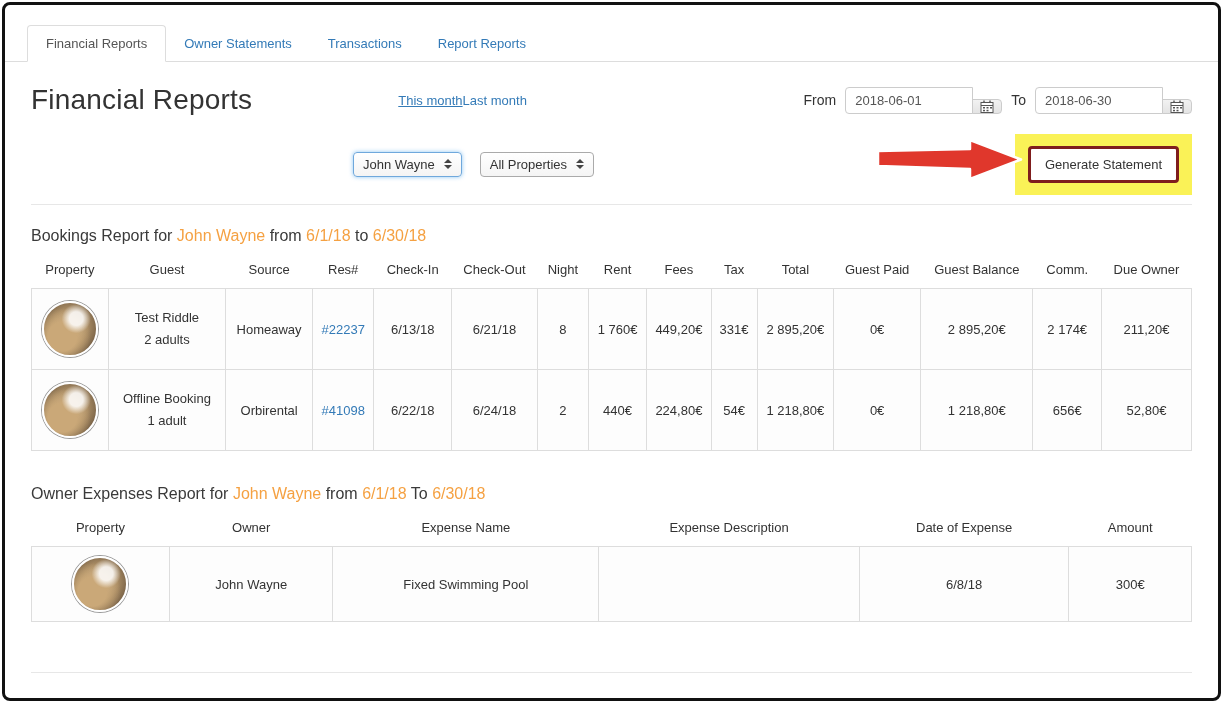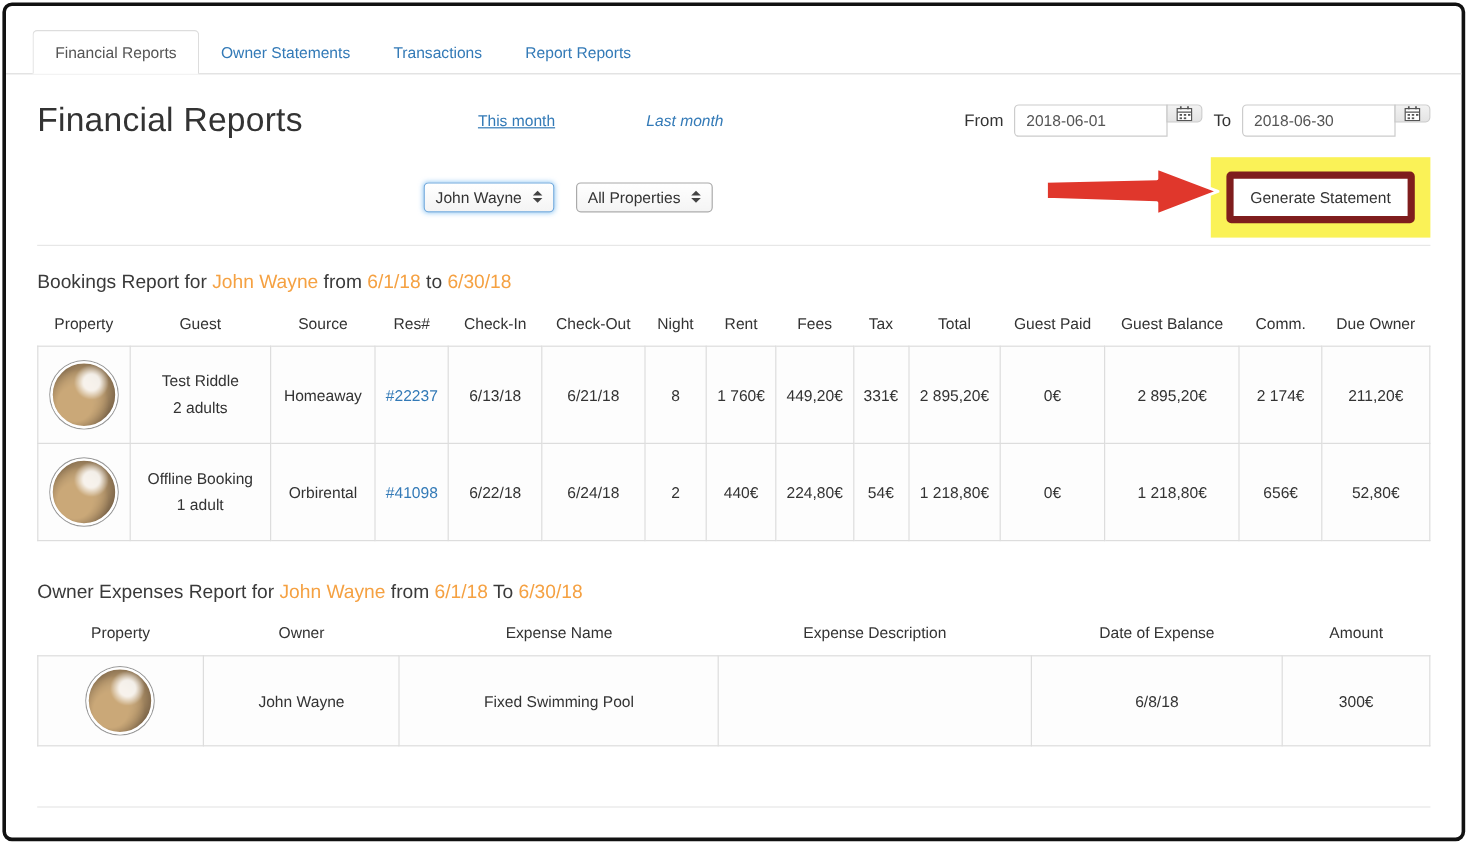--- a/index.html
+++ b/index.html
@@ -18,43 +18,43 @@
   .tabs-bar{display:flex;align-items:flex-end;padding:20px 0 0 22px;border-bottom:1px solid var(--border);}
   .tab{font-size:13px;color:var(--link);padding:10px 18px;cursor:pointer;white-space:nowrap;}
   .tab.active{color:#555;background:#fff;border:1px solid var(--border);
     border-bottom:1px solid #fff;margin-bottom:-1px;border-radius:4px 4px 0 0;}
   
   .content{padding:0 26px;}
   .title-row{display:flex;align-items:center;margin-top:16px;height:44px;}
   h1.page-title{font-size:28px;font-weight:400;color:#333;margin:0 0 0 0;letter-spacing:.2px;}
   .quick-link{font-size:13px;color:var(--link);text-decoration:none;cursor:pointer;}
   .ql-1{margin-left:146px;text-decoration:underline;}
-  .ql-2{margin-left:76px;font-style:italic;}
+  .ql-2{}
   .date-zone{margin-left:auto;display:flex;align-items:center;gap:9px;}
   .date-label{font-size:14px;color:#333;}
-  .input-group{display:inline-flex;align-items:flex-start;}
+  .input-group{display:inline-flex;align-items:flex-end;}
   .date-input{width:128px;font-size:13px;color:#555;padding:5px 9px;border:1px solid #ccc;
     border-radius:4px 0 0 4px;outline:none;font-family:inherit;background:#fff;}
   .cal-btn{width:30px;display:flex;align-items:center;justify-content:center;border:1px solid #ccc;
     margin-left:-1px;background:linear-gradient(#f2f2f2,#e4e4e4);border-radius:0 4px 4px 0;cursor:pointer;}
   
   .filter-row{display:flex;align-items:center;margin-top:14px;height:56px;}
   .fake-select{display:inline-flex;align-items:center;gap:9px;padding:4px 9px;border-radius:4px;
     background:linear-gradient(#fff,#f4f4f4);font-size:13px;color:#333;cursor:pointer;border:1px solid #aaa;}
   .fake-select.focused{border:1px solid #6fa8dc;box-shadow:0 0 4px rgba(82,168,236,.65);}
   .sel-1{margin-left:322px;}
   .sel-2{margin-left:18px;}
   .caret-stack{display:inline-block;}
   .c-up,.c-down{display:block;width:0;height:0;border-left:4px solid transparent;border-right:4px solid transparent;}
   .c-up{border-bottom:4px solid #444;margin-bottom:2px;}
   .c-down{border-top:4px solid #444;}
   .action-zone{margin-left:auto;display:flex;align-items:center;}
   .arrow-wrap{margin-right:-10px;position:relative;z-index:2;margin-top:-4px;}
   .highlight-box{background:var(--highlight);padding:12px 13px;min-width:166px;text-align:center;}
-  .generate-btn{font-size:13px;color:#333;background:#fff;border:6px solid #7f1d1d;border-radius:4px;
+  .generate-btn{font-size:13px;color:#333;background:#fff;border:3px solid #7f1d1d;border-radius:4px;
     padding:8px 14px;cursor:pointer;font-family:inherit;}
   hr.divider{border:none;border-top:1px solid #e7e7e7;margin:12px 0 0 0;}
   
   h2.report-heading{font-size:16px;font-weight:400;color:#3a3a3a;margin:22px 0 6px 0;}
   h2.report-heading .hl{color:var(--accent);}
   
   table.report-table{width:100%;border-collapse:collapse;table-layout:fixed;}
   .report-table th{font-weight:400;font-size:13px;color:#333;padding:11px 3px;text-align:center;overflow:hidden;}
   .report-table td{border:1px solid var(--border);font-size:13px;color:#333;text-align:center;
     padding:8px 6px;vertical-align:middle;background:#fdfdfd;overflow:hidden;}

